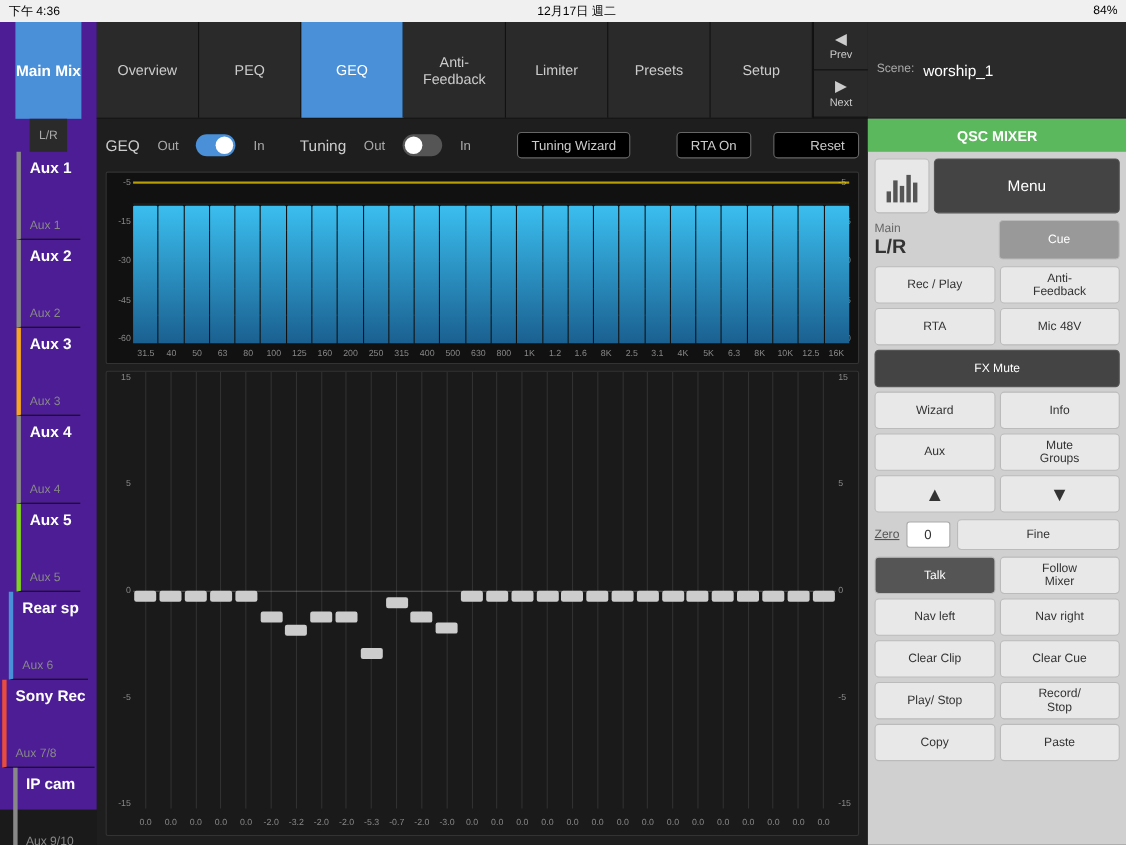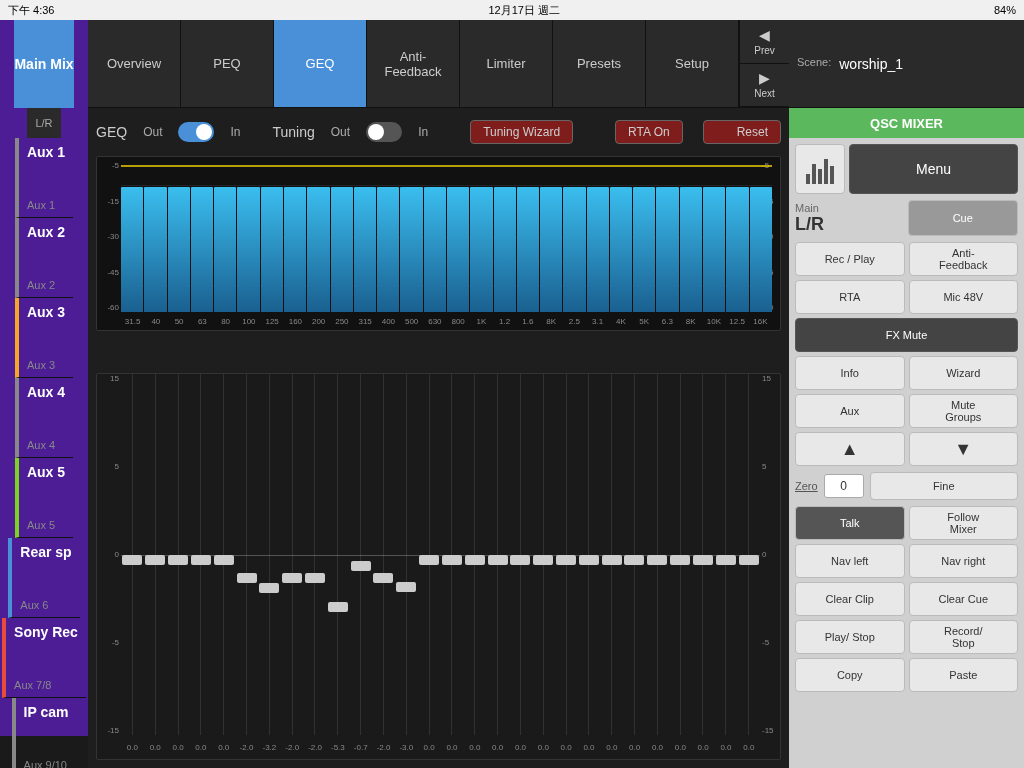--- a/index.html
+++ b/index.html
@@ -77,21 +77,21 @@
       width: 36px; height: 20px; border-radius: 10px; background: #555; position: relative; cursor: pointer;
     }
     .toggle.on { background: #4a90d9; }
     .toggle-knob {
       position: absolute; top: 2px; width: 16px; height: 16px; border-radius: 8px; background: #fff;
       transition: left 0.2s;
     }
     .toggle.on .toggle-knob { left: 18px; }
     .toggle.off .toggle-knob { left: 2px; }
     .geq-btn {
-      padding: 4px 12px; background: #7f1d1d; border: 1px solid #666; border-radius: 4px;
+      padding: 4px 12px; background: #000000; border: 1px solid #666; border-radius: 4px;
       color: #ccc; cursor: pointer; font-size: 12px; margin-left: auto;
     }
     .geq-btn:last-child { margin-left: 4px; padding-left: 33px; }
 
     
     .eq-visualizer {
       height: 175px; background: #111; border: 1px solid #333; position: relative; margin-bottom: 6px;
       border-radius: 2px; overflow: hidden;
     }
     .eq-bars-container {
@@ -425,21 +425,21 @@
             <span class="eq-freq-label">4K</span>
             <span class="eq-freq-label">5K</span>
             <span class="eq-freq-label">6.3</span>
             <span class="eq-freq-label">8K</span>
             <span class="eq-freq-label">10K</span>
             <span class="eq-freq-label">12.5</span>
             <span class="eq-freq-label">16K</span>
           </div>
       </div>
 
-      <div class="fader-area" style="position:relative; height: 250px; margin-top: 36px;">
+      <div class="fader-area" style="position:relative; height: 250px;">
         <div class="fader-y-labels" style="position:absolute;left:0;top:0;bottom:24px;width:24px;display:flex;flex-direction:column;justify-content:space-between;align-items:flex-end;padding-right:2px;">
           <span style="font-size:8px;color:#888">15</span>
           <span style="font-size:8px;color:#888">5</span>
           <span style="font-size:8px;color:#888">0</span>
           <span style="font-size:8px;color:#888">-5</span>
           <span style="font-size:8px;color:#888">-15</span>
         </div>
         <div style="position:absolute;right:0;top:0;bottom:24px;width:20px;display:flex;flex-direction:column;justify-content:space-between;align-items:flex-start;padding-left:2px;">
           <span style="font-size:8px;color:#888">15</span>
           <span style="font-size:8px;color:#888">5</span>
@@ -646,22 +646,22 @@
         <div class="qsc-row">
           <div class="qsc-btn">RTA</div>
           <div class="qsc-btn">Mic 48V</div>
         </div>
 
         <div class="qsc-row">
           <div class="qsc-btn dark" style="flex:2">FX Mute</div>
         </div>
 
         <div class="qsc-row">
+          <div class="qsc-btn">Wizard</div>
           <div class="qsc-btn">Info</div>
-          <div class="qsc-btn">Wizard</div>
         </div>
 
         <div class="qsc-row">
           <div class="qsc-btn">Aux</div>
           <div class="qsc-btn" style="white-space:pre-line">Mute
 Groups</div>
         </div>
 
         <div class="qsc-row">
           <div class="qsc-btn" style="font-size:18px">▲</div>

